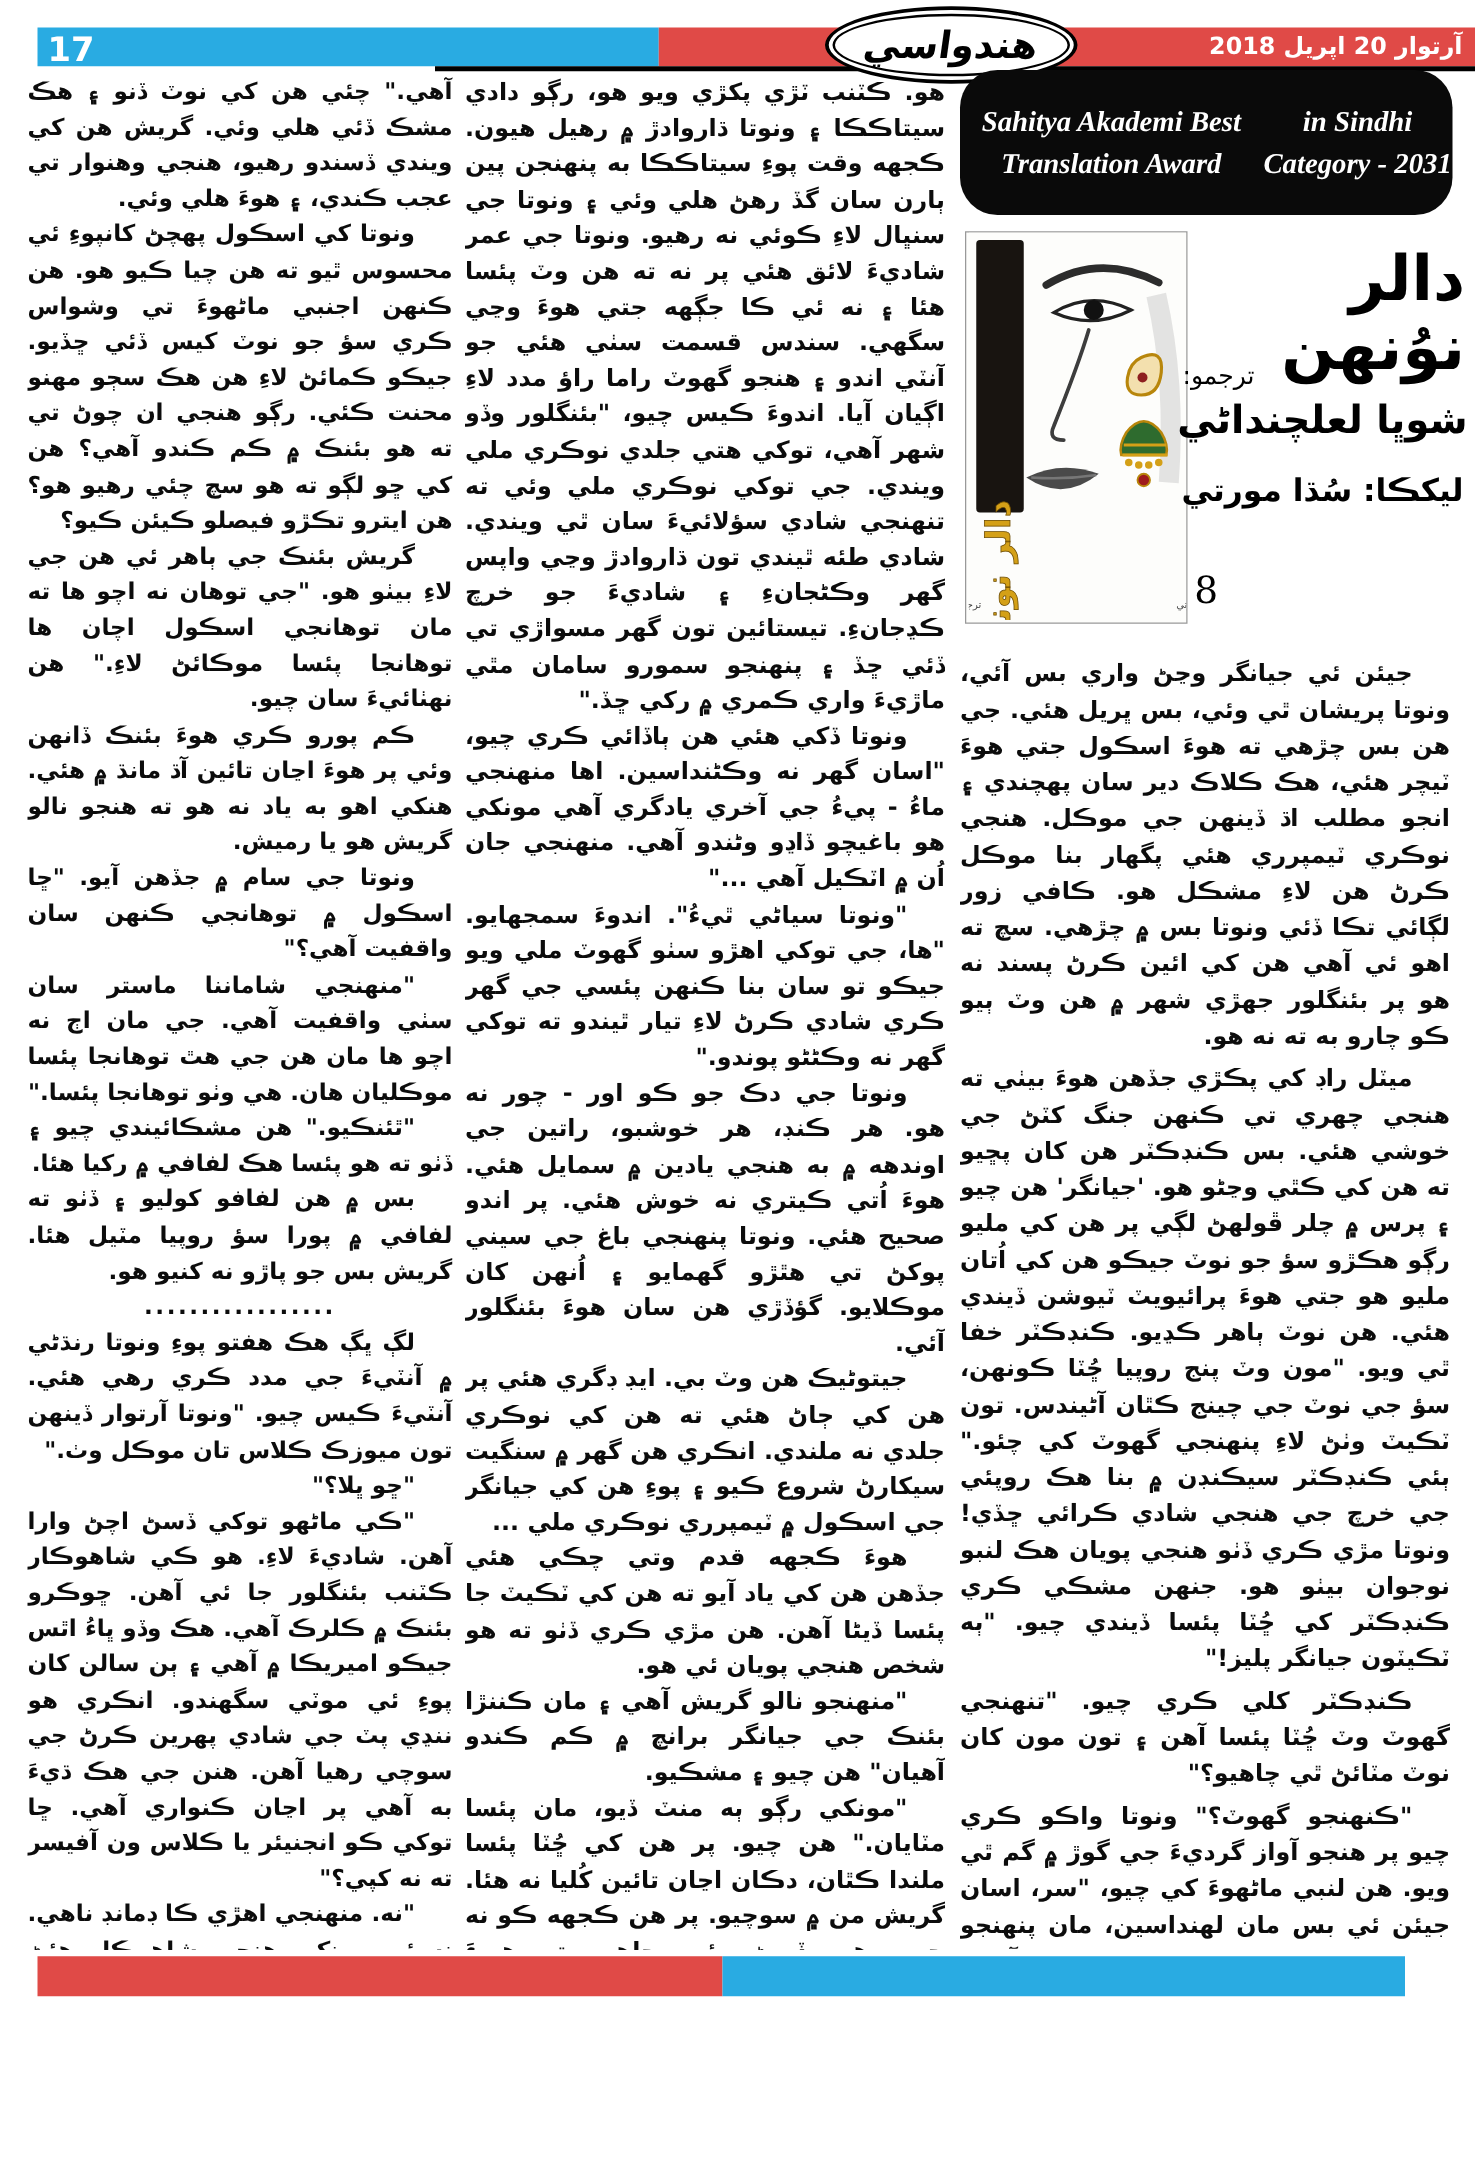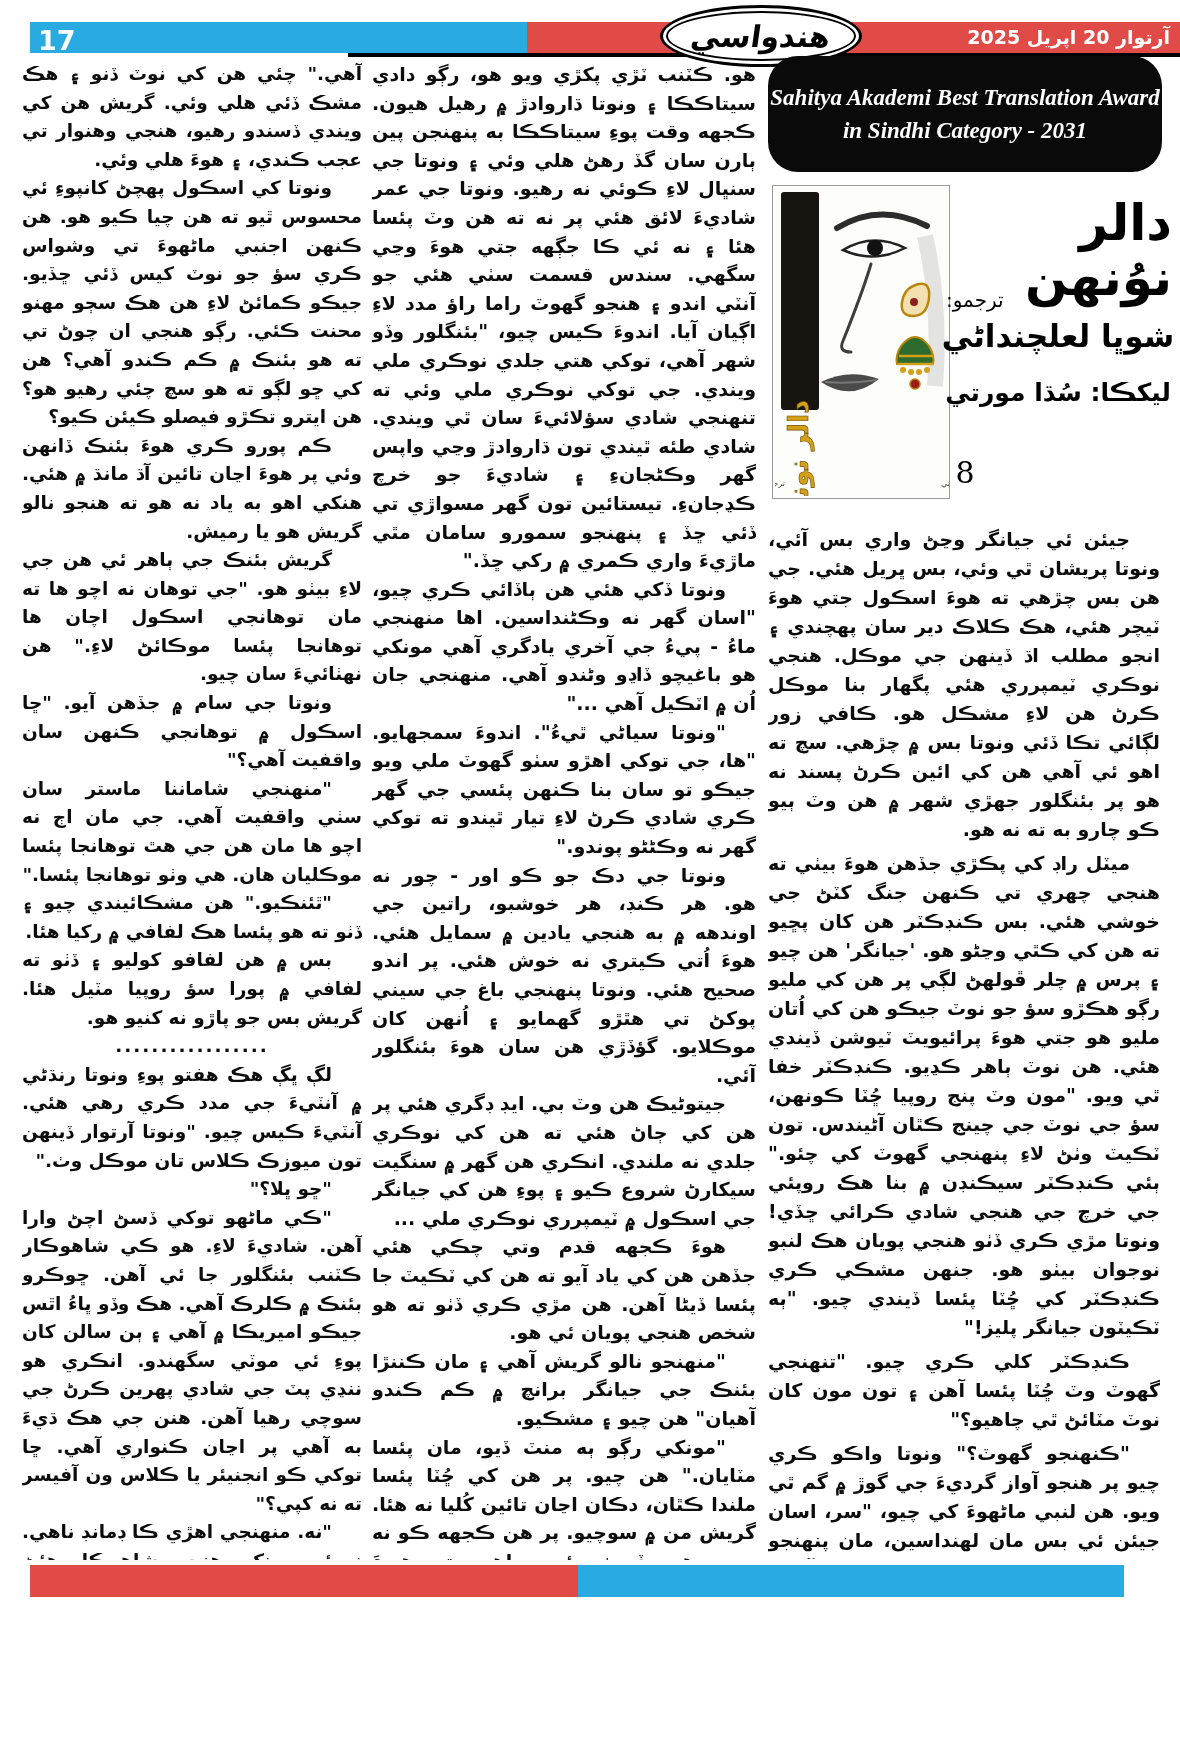--- a/index.html
+++ b/index.html
@@ -10,21 +10,21 @@
   .hdr-red{position:absolute;left:527px;top:22px;width:653px;height:31px;background:#e04a47;}
   .hdr-rule{position:absolute;left:348px;top:53px;width:832px;height:4px;background:#000;}
   .page-num{position:absolute;left:38px;top:25px;color:#fff;font-weight:bold;font-size:27px;direction:ltr;}
   .hdr-date{position:absolute;left:985px;top:26px;width:185px;color:#fff;font-weight:bold;font-size:19px;text-align:center;white-space:nowrap;}
   .masthead{position:absolute;left:660px;top:5px;width:196px;height:56px;background:#fff;
             border:3px solid #000;border-radius:50%;display:flex;align-items:center;justify-content:center;}
   .masthead::after{content:"";position:absolute;inset:3px;border:2px solid #000;border-radius:50%;}
   .masthead span{font-size:30px;font-weight:bold;transform:skewX(-8deg);letter-spacing:-1px;}
   
   .award-box{position:absolute;left:768px;top:56px;width:394px;height:116px;background:#0a0a0a;
-             border-radius:30px;color:#fff;display:flex;flex-direction:column;justify-content:center;
+             border-radius:30px;color:#fff;display:flex;flex-direction:row;justify-content:center;
              align-items:center;direction:ltr;font-family:"Liberation Serif",serif;
              font-style:italic;font-weight:bold;font-size:23px;line-height:1.45;text-align:center;}
   .headline{position:absolute;left:946px;top:196px;width:226px;
             font-size:50px;font-weight:bold;line-height:1.1;}
   .byline-label{position:absolute;left:946px;top:288px;width:226px;text-align:left;
                 font-size:20px;font-weight:normal;}
   .translator{position:absolute;left:938px;top:318px;width:240px;text-align:center;
               font-size:31px;font-weight:bold;line-height:1.2;}
   .author-line{position:absolute;left:938px;top:378px;width:240px;text-align:center;
                font-size:25px;font-weight:bold;}
@@ -47,21 +47,21 @@
 </style>
 </head>
 <body>
 
 <div class="page">
 
   <div class="hdr-blue"></div>
   <div class="hdr-red"></div>
   <div class="hdr-rule"></div>
   <div class="page-num">17</div>
-  <div class="hdr-date">آرتوار 20 اپريل 2025</div>
+  <div class="hdr-date">آرتوار 20 اپريل 2018</div>
   <div class="masthead">
     <span>هندواسي</span>
   </div>
 
   <div class="award-box">
     <span>Sahitya Akademi Best Translation Award</span>
     <span>in Sindhi Category - 2031</span>
   </div>
 
   <div class="cover">
@@ -112,22 +112,22 @@
       <p class="ind">"ونوتا سياڻي ٿيءُ". اندوءَ سمجهايو. "ها، جي توکي اهڙو سٺو گهوٽ ملي ويو جيڪو تو سان بنا ڪنهن پئسي جي گهر ڪري شادي ڪرڻ لاءِ تيار ٿيندو ته توکي گهر نه وڪڻڻو پوندو."</p>
       <p class="ind">ونوتا جي دڪ جو ڪو اور - چور نه هو. هر ڪنڊ، هر خوشبو، راتين جي اوندهه ۾ به هنجي يادين ۾ سمايل هئي. هوءَ اُتي ڪيتري نه خوش هئي. پر اندو صحيح هئي. ونوتا پنهنجي باغ جي سيني پوکڻ تي هٿڙو گهمايو ۽ اُنهن کان موڪلايو. گؤڏڙي هن سان هوءَ بئنگلور آئي.</p>
       <p class="ind">جيتوڻيڪ هن وٽ بي. ايڊ ڊگري هئي پر هن کي ڄاڻ هئي ته هن کي نوڪري جلدي نه ملندي. انڪري هن گهر ۾ سنگيت سيکارڻ شروع ڪيو ۽ پوءِ هن کي جيانگر جي اسڪول ۾ ٽيمپرري نوڪري ملي ...</p>
       <p class="ind">هوءَ ڪجهه قدم وتي چڪي هئي جڏهن هن کي ياد آيو ته هن کي ٽڪيٽ جا پئسا ڏيڻا آهن. هن مڙي ڪري ڏٺو ته هو شخص هنجي پويان ئي هو.</p>
       <p class="ind">"منهنجو نالو گريش آهي ۽ مان ڪننڙا بئنڪ جي جيانگر برانچ ۾ ڪم ڪندو آهيان" هن چيو ۽ مشڪيو.</p>
       <p class="ind">"مونکي رڳو ٻه منٽ ڏيو، مان پئسا مٽايان." هن چيو. پر هن کي ڇُٽا پئسا ملندا ڪٿان، دڪان اڃان تائين کُليا نه هئا. گريش من ۾ سوچيو. پر هن ڪجهه ڪو نه چيو. هن ڏسڻ پئي چاهيو ته هيءَ ڇوڪري ڇا ڪندي.</p>
     </div>
   <div class="col col-left">
       <p class="">آهي." چئي هن کي نوٽ ڏنو ۽ هڪ مشڪ ڏئي هلي وئي. گريش هن کي ويندي ڏسندو رهيو، هنجي وهنوار تي عجب ڪندي، ۽ هوءَ هلي وئي.</p>
       <p class="ind">ونوتا کي اسڪول پهچڻ کانپوءِ ئي محسوس ٿيو ته هن چيا ڪيو هو. هن ڪنهن اجنبي ماڻهوءَ تي وشواس ڪري سؤ جو نوٽ کيس ڏئي ڇڏيو. جيڪو ڪمائڻ لاءِ هن هڪ سڄو مهنو محنت ڪئي. رڳو هنجي ان چوڻ تي ته هو بئنڪ ۾ ڪم ڪندو آهي؟ هن کي ڇو لڳو ته هو سچ چئي رهيو هو؟ هن ايترو تڪڙو فيصلو ڪيئن ڪيو؟</p>
+      <p class="ind">گريش بئنڪ جي ٻاهر ئي هن جي لاءِ بيٺو هو. "جي توهان نه اچو ها ته مان توهانجي اسڪول اچان ها توهانجا پئسا موڪائڻ لاءِ." هن نهٺائيءَ سان چيو.</p>
       <p class="ind">ڪم پورو ڪري هوءَ بئنڪ ڏانهن وئي پر هوءَ اڃان تائين آڌ مانڌ ۾ هئي. هنکي اهو به ياد نه هو ته هنجو نالو گريش هو يا رميش.</p>
-      <p class="ind">گريش بئنڪ جي ٻاهر ئي هن جي لاءِ بيٺو هو. "جي توهان نه اچو ها ته مان توهانجي اسڪول اچان ها توهانجا پئسا موڪائڻ لاءِ." هن نهٺائيءَ سان چيو.</p>
       <p class="ind">ونوتا جي سام ۾ جڏهن آيو. "ڇا اسڪول ۾ توهانجي ڪنهن سان واقفيت آهي؟"</p>
       <p class="ind">"منهنجي شاماننا ماستر سان سٺي واقفيت آهي. جي مان اڄ نه اچو ها مان هن جي هٿ توهانجا پئسا موڪليان هان. هي وٺو توهانجا پئسا."</p>
       <p class="ind">"ٿئنڪيو." هن مشڪائيندي چيو ۽ ڏٺو ته هو پئسا هڪ لفافي ۾ رکيا هئا.</p>
       <p class="ind">بس ۾ هن لفافو کوليو ۽ ڏٺو ته لفافي ۾ پورا سؤ روپيا مٽيل هئا. گريش بس جو پاڙو نه کنيو هو.</p>
       <p class="sep">.................</p>
       <p class="ind">لڳ ڀڳ هڪ هفتو پوءِ ونوتا رنڌڻي ۾ آنٽيءَ جي مدد ڪري رهي هئي. آنٽيءَ ڪيس چيو. "ونوتا آرتوار ڏينهن تون ميوزڪ ڪلاس تان موڪل وٺ."</p>
       <p class="ind">"ڇو ڀلا؟"</p>
       <p class="ind">"ڪي ماڻهو توکي ڏسڻ اچڻ وارا آهن. شاديءَ لاءِ. هو ڪي شاهوڪار ڪٽنب بئنگلور جا ئي آهن. ڇوڪرو بئنڪ ۾ ڪلرڪ آهي. هڪ وڏو ڀاءُ اٿس جيڪو اميريڪا ۾ آهي ۽ ٻن سالن کان پوءِ ئي موٽي سگهندو. انڪري هو ننڍي پٽ جي شادي پهرين ڪرڻ جي سوچي رهيا آهن. هنن جي هڪ ڌيءَ به آهي پر اڃان ڪنواري آهي. ڇا توکي ڪو انجنيئر يا ڪلاس ون آفيسر ته نه کپي؟"</p>
       <p class="ind">"نه. منهنجي اهڙي ڪا ڊمانڊ ناهي. نه ئي مونکي هنجي شاهوڪار هئڻ سان ڪوئي فرق ٿو پوي. جي ضرورت پئي ته مان ڪم نه ڇڏيندس. مان بس خوش ٿي رهڻ چاهيان." ونوتا سچپچ ائين ئي سوچيندي هئي.</p>
     </div>

